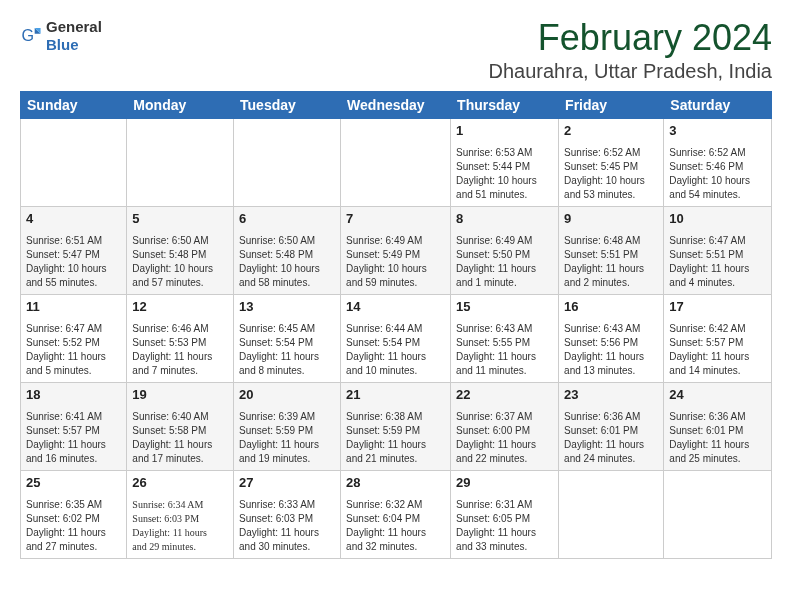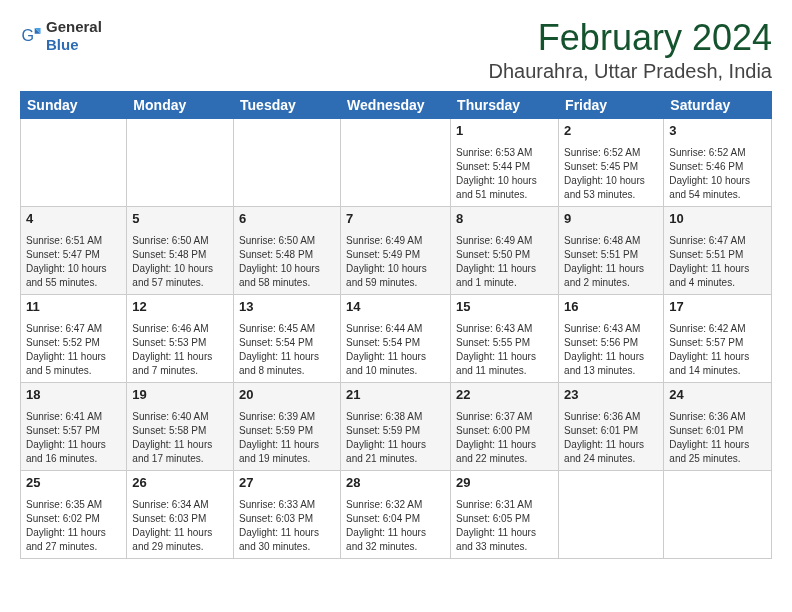--- a/index.html
+++ b/index.html
@@ -320,21 +320,21 @@
         <tr>
           <td>
             <span class="day-number">25</span>
             <div class="day-detail" style="white-space: pre-line;">Sunrise: 6:35 AM
 Sunset: 6:02 PM
 Daylight: 11 hours
 and 27 minutes.</div>
           </td>
           <td>
             <span class="day-number">26</span>
-            <div class="day-detail" style="white-space: pre-line;">Sunrise: 6:34 AM
+            <div class="day-detail" style="white-space: pre-line; font-family: Liberation Serif, serif;">Sunrise: 6:34 AM
 Sunset: 6:03 PM
 Daylight: 11 hours
 and 29 minutes.</div>
           </td>
           <td>
             <span class="day-number">27</span>
             <div class="day-detail" style="white-space: pre-line;">Sunrise: 6:33 AM
 Sunset: 6:03 PM
 Daylight: 11 hours
 and 30 minutes.</div>

